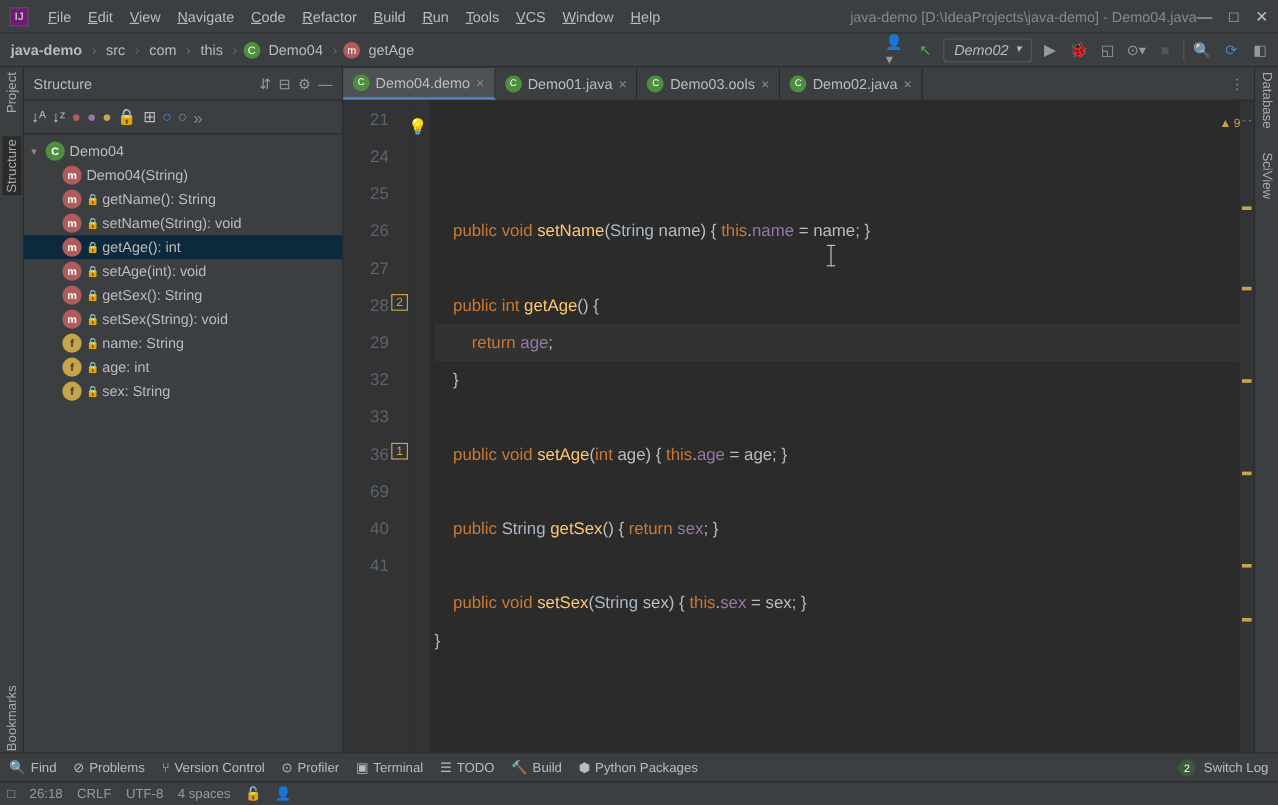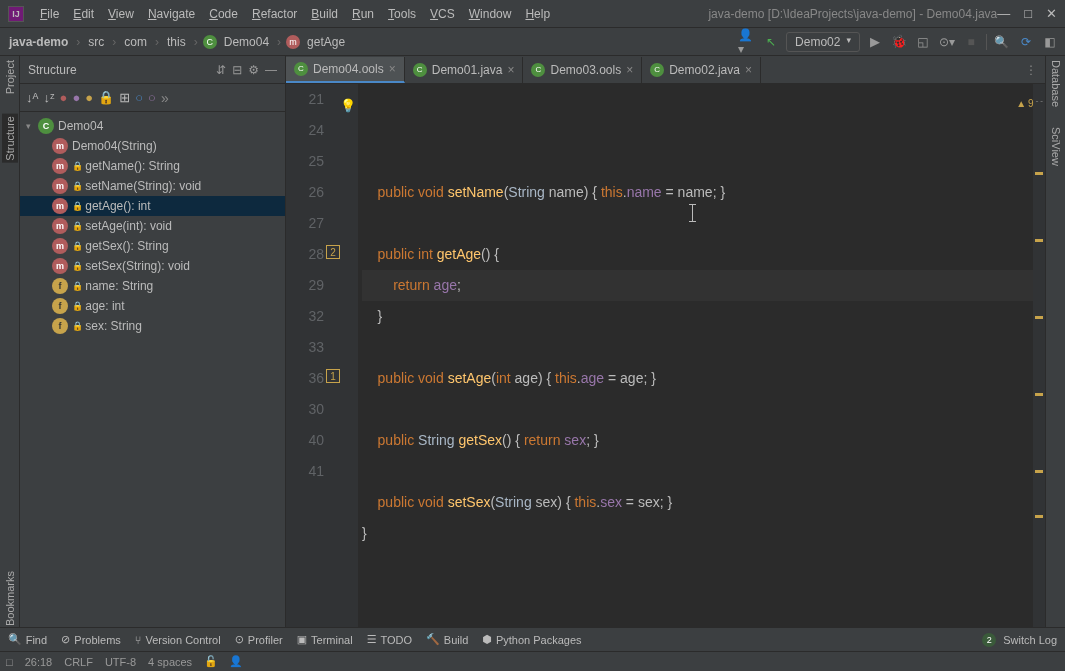--- a/index.html
+++ b/index.html
@@ -13,21 +13,21 @@
 .wincontrols { display:flex; gap:14px; }
 .wincontrols span { cursor:pointer; font-size:13px; }
 .navrow { height:28px; background:#3c3f41; display:flex; align-items:center; padding:0 6px; border-bottom:1px solid #2b2b2b; }
 .crumb { display:flex; align-items:center; gap:2px; }
 .crumb span { padding:2px 3px; }
 .crumb .sep { color:#666; }
 .crumb .ci { width:14px; height:14px; border-radius:50%; background:#4e8f3f; display:inline-flex; align-items:center; justify-content:center; color:#fff; font-size:9px; margin-right:2px; }
 .crumb .mi { width:14px; height:14px; border-radius:50%; background:#b05c5c; display:inline-flex; align-items:center; justify-content:center; color:#fff; font-size:9px; margin-right:2px; }
 .navtools { margin-left:auto; display:flex; align-items:center; gap:6px; }
 .navtools .btn { width:18px; height:18px; display:inline-flex; align-items:center; justify-content:center; cursor:pointer; color:#999; }
-.runcfg { border:1px solid #555; border-radius:3px; padding:2px 8px; display:flex; align-items:flex-start; gap:6px; }
+.runcfg { border:1px solid #555; border-radius:3px; padding:2px 8px; display:flex; align-items:flex-start; gap:6px;font-style:italic; }
 .runbtn { color:#4caf50; font-size:13px; }
 .bugbtn { color:#4caf50; font-size:13px; }
 .main { display:flex; height:580px; }
 .leftstrip { width:20px; background:#3c3f41; border-right:1px solid #2b2b2b; display:flex; flex-direction:column; align-items:center; padding-top:4px; gap:20px; }
 .leftstrip .vtxt { writing-mode:vertical-rl; transform:rotate(180deg); font-size:11px; color:#aaa; cursor:pointer; }
 .rightstrip { width:20px; background:#3c3f41; border-left:1px solid #2b2b2b; display:flex; flex-direction:column; align-items:center; padding-top:4px; gap:20px; }
 .rightstrip .vtxt { writing-mode:vertical-rl; font-size:11px; color:#aaa; cursor:pointer; }
 .struct { width:266px; background:#3c3f41; border-right:1px solid #2b2b2b; display:flex; flex-direction:column; }
 .struct-hdr { height:28px; display:flex; align-items:center; padding:0 8px; border-bottom:1px solid #2b2b2b; }
 .struct-hdr .ttl { flex:1; font-size:12px; }
@@ -223,21 +223,21 @@
           <span class="lock">🔒</span>
           <span>sex: String</span>
         </div>
       </div>
   </div>
 
   <div class="editor">
     <div class="tabs" id="tabs">
         <div class="tab active">
           <span class="ci">C</span>
-          <span>Demo04.ools</span>
+          <span>Demo04.demo</span>
           <span class="cl">×</span>
         </div>
         <div class="tab">
           <span class="ci">C</span>
           <span>Demo01.java</span>
           <span class="cl">×</span>
         </div>
         <div class="tab">
           <span class="ci">C</span>
           <span>Demo03.ools</span>
@@ -255,21 +255,21 @@
           <div class="ln">21</div>
           <div class="ln">24</div>
           <div class="ln">25</div>
           <div class="ln">26</div>
           <div class="ln">27</div>
           <div class="ln">28<span class="mark2">2</span></div>
           <div class="ln">29</div>
           <div class="ln">32</div>
           <div class="ln">33</div>
           <div class="ln">36<span class="mark2">1</span></div>
-          <div class="ln">30</div>
+          <div class="ln">69</div>
           <div class="ln">40</div>
           <div class="ln">41</div>
         </div>
       <div class="foldcol" id="foldcol">
           <div style="height: 31px;"></div>
           <div style="height: 31px;"></div>
           <div style="height: 31px;"></div>
           <div style="height: 31px;"></div>
           <div style="height: 31px;"></div>
           <div style="height: 31px;"></div>

